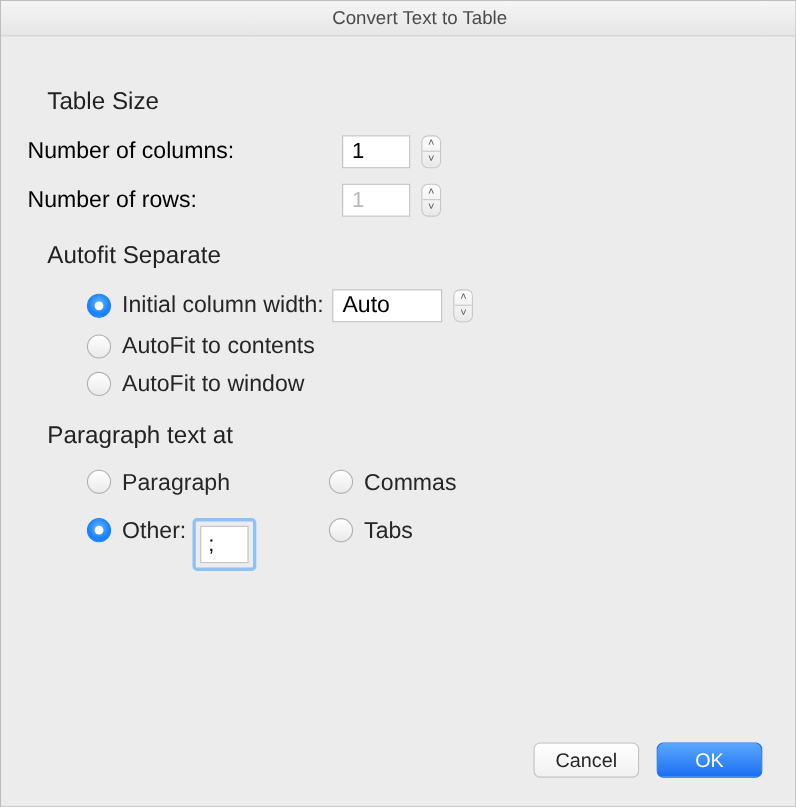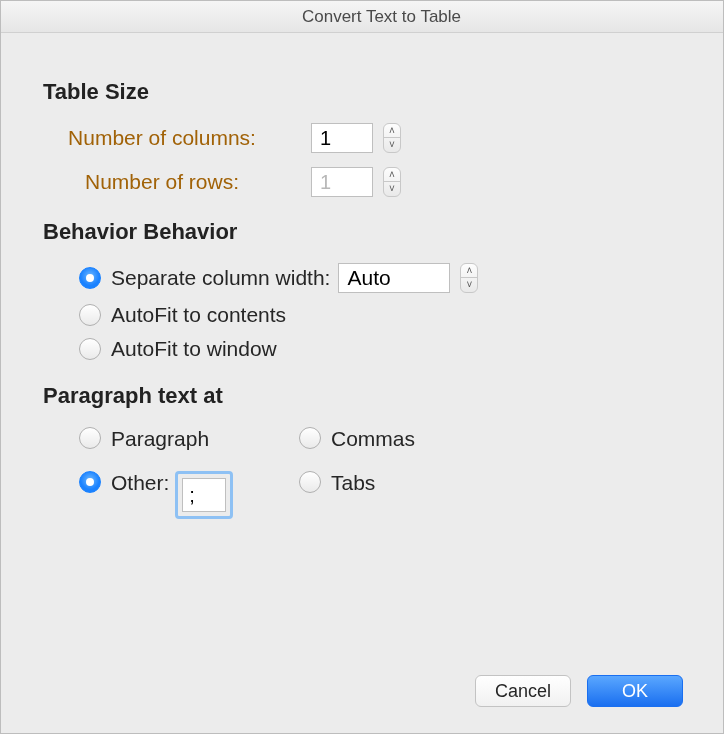--- a/index.html
+++ b/index.html
@@ -24,47 +24,47 @@
     color: #4a4a4a;
     border-bottom: 1px solid #d0d0d0;
     background: linear-gradient(#f5f5f5,#e6e6e6);
     padding-left: 39px;
   }
   .content {
     padding: 24px 24px 0 24px;
   }
   .section-title {
     font-size: 22px;
-    font-weight: 700;
+    font-weight: 400;
     margin: 22px 0 18px 18px;
     color: #222;
   }
   .row {
     display: flex;
     align-items: center;
     margin: 14px 0;
   }
   .label-right {
     width: 280px;
-    text-align: center;
+    text-align: left;
     font-size: 21px;
-    color: #a16207;
+    color: #000000;
     padding-right: 6px;
   }
   .num-input, .text-input {
     height: 30px;
     border: 1px solid #bfbfbf;
     background: #fff;
     font-size: 20px;
     padding: 2px 8px;
     outline: none;
   }
   .num-input { width: 62px; margin-left: 6px; }
   .num-input[disabled] { color: #b8b8b8; background:#fff;}
-  .col-width-input { width: 112px; margin-left: 8px; font-size:21px;}
+  .col-width-input { width: 100px; margin-left: 8px; font-size:21px;}
   .stepper {
     display: inline-flex;
     flex-direction: column;
     margin-left: 10px;
     border: 1px solid #c8c8c8;
     border-radius: 6px;
     overflow: hidden;
     background: linear-gradient(#fdfdfd,#e9e9e9);
   }
   .stepper-btn {
@@ -120,21 +120,21 @@
   .other-focus {
     padding:4px;
     border: 3px solid #8ec1f4;
     border-radius:4px;
     display:inline-flex;
     margin-left: 6px;
   }
   .other-focus .other-input { margin-left:0; outline:none;}
   .button-row {
     position:absolute;
-    bottom: 26px; right: 40px;
+    bottom: 26px; right: 30px;
     display:flex; gap: 16px;
   }
   .btn {
     min-width: 96px; height: 32px;
     border-radius: 6px;
     font-size: 18px;
     display:flex; align-items:center; justify-content:center;
     cursor:pointer;
     border:1px solid #c3c3c3;
     background: linear-gradient(#fff,#f1f1f1);
@@ -167,25 +167,25 @@
 
     <div class="row">
       <div class="label-right">Number of rows:</div>
       <input class="num-input" disabled="" value="1" style="">
       <div class="stepper">
         <div class="stepper-btn">˄</div>
         <div class="stepper-btn">˅</div>
       </div>
     </div>
 
-    <div class="section-title">Behavior Behavior</div>
+    <div class="section-title">Autofit Separate</div>
 
     <div class="radio-row">
       <span class="radio checked"></span>
-      <span>Separate column width:</span>
+      <span>Initial column width:</span>
       <input class="text-input col-width-input" value="Auto" style="">
       <div class="stepper">
         <div class="stepper-btn">˄</div>
         <div class="stepper-btn">˅</div>
       </div>
     </div>
 
     <div class="radio-row">
       <span class="radio"></span>
       <span>AutoFit to contents</span>

